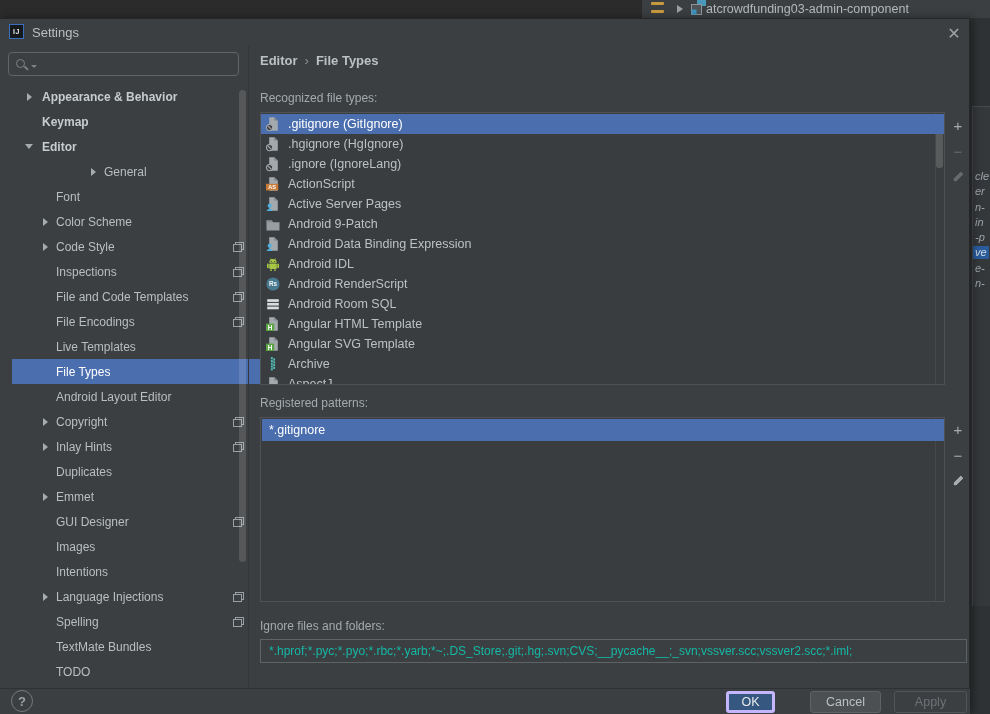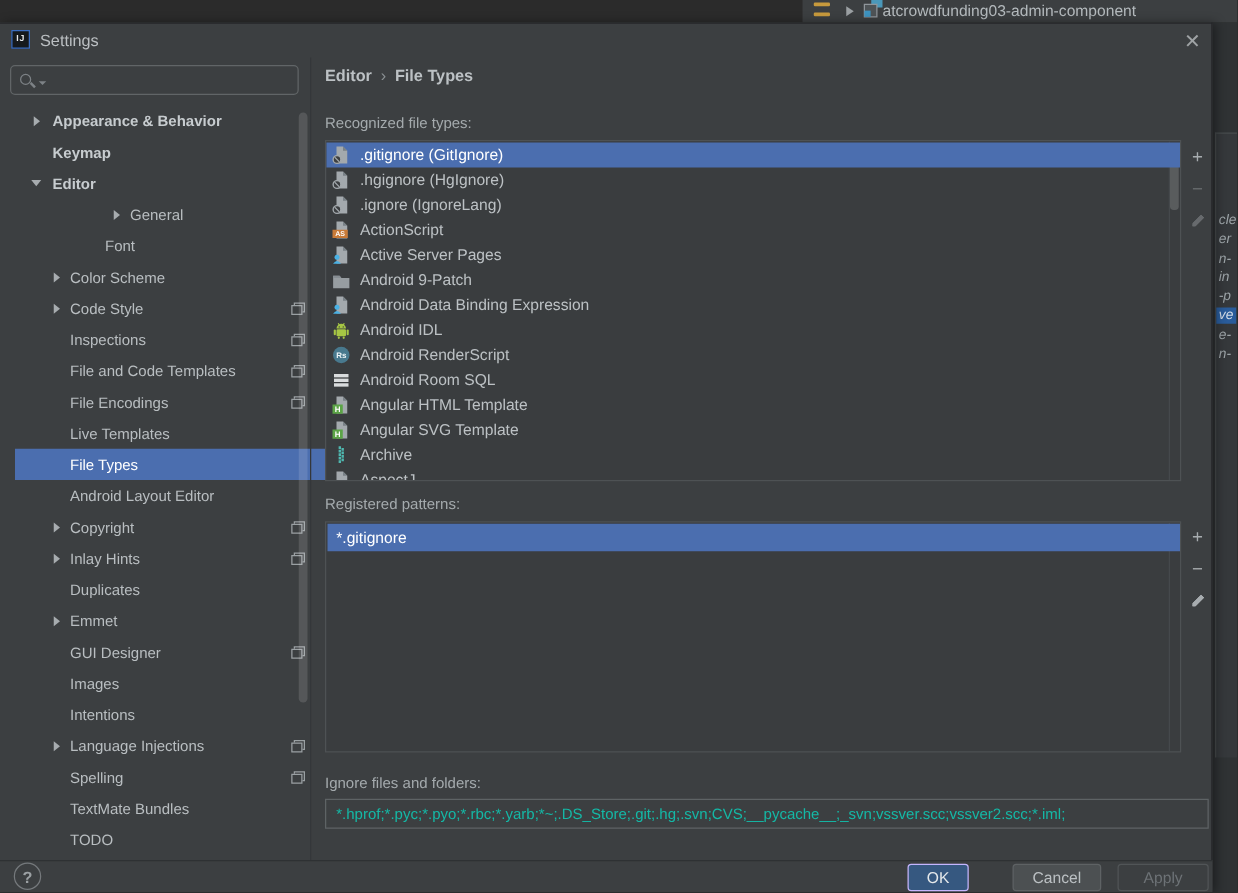--- a/index.html
+++ b/index.html
@@ -62,21 +62,21 @@
   .tbtn.dis{opacity:.4;}
   .pencil-icon{position:relative;width:14px;height:14px;}
   .pencil-icon::before{content:"";position:absolute;left:1px;top:5px;width:12px;height:4px;background:#a7acaf;border-radius:1px;clip-path:polygon(0 50%,18% 0,100% 0,100% 100%,18% 100%);transform:rotate(-45deg);}
 
   .ignore-field{left:260px;top:639px;width:707px;height:24px;background:#3c3f41;border:1px solid #5e6365;display:flex;align-items:center;padding-left:8px;font-size:12px;color:#14b8a6;white-space:nowrap;overflow:hidden;}
 
   
   .footer{left:0;top:688px;width:970px;height:26px;background:#3c3f41;border-top:1px solid #2e3133;}
   .help-btn{left:11px;top:690px;width:22px;height:22px;border:1.5px solid #75797c;border-radius:50%;color:#9ca1a4;font-size:13px;font-weight:700;display:flex;align-items:center;justify-content:center;}
   .btn{position:absolute;top:691px;height:22px;border-radius:3px;display:flex;align-items:center;justify-content:center;font-size:12.5px;}
-  .btn-ok{left:726px;width:49px;background:#365880;border:1px solid #c4b5fd;color:#e6e9eb;}
+  .btn-ok{left:726px;width:49px;background:#365880;border:3px solid #c4b5fd;color:#e6e9eb;}
   .btn-cancel{left:810px;width:71px;background:#4c5052;border:1px solid #5e6264;color:#bbc0c3;}
   .btn-apply{left:894px;width:73px;background:transparent;border:1px solid #515557;color:#6d7276;}
 </style>
 </head>
 <body>
 
 <div class="stage">
 
   <div class="abs topstrip">
     <div class="abs topstrip-right"></div>
@@ -132,21 +132,21 @@
         </span>
         <span style="position: absolute; left: 30px;">Editor</span>
       </div>
       <div class="side-row" style="top: 159px; margin-left: 48px;">
         <span class="arrow-slot" style="left: 28px;">
           <span class="arrow-right"></span>
         </span>
         <span style="position: absolute; left: 44px;">General</span>
       </div>
       <div class="side-row" style="top: 184px;">
-        <span style="position: absolute; left: 44px; margin-left: 28px;">Font</span>
+        <span style="position: absolute; left: 44px;">Font</span>
       </div>
       <div class="side-row" style="top: 209px;">
         <span class="arrow-slot" style="left: 28px;">
           <span class="arrow-right"></span>
         </span>
         <span style="position: absolute; left: 44px;">Color Scheme</span>
       </div>
       <div class="side-row" style="top: 234px;">
         <span class="arrow-slot" style="left: 28px;">
           <span class="arrow-right"></span>

